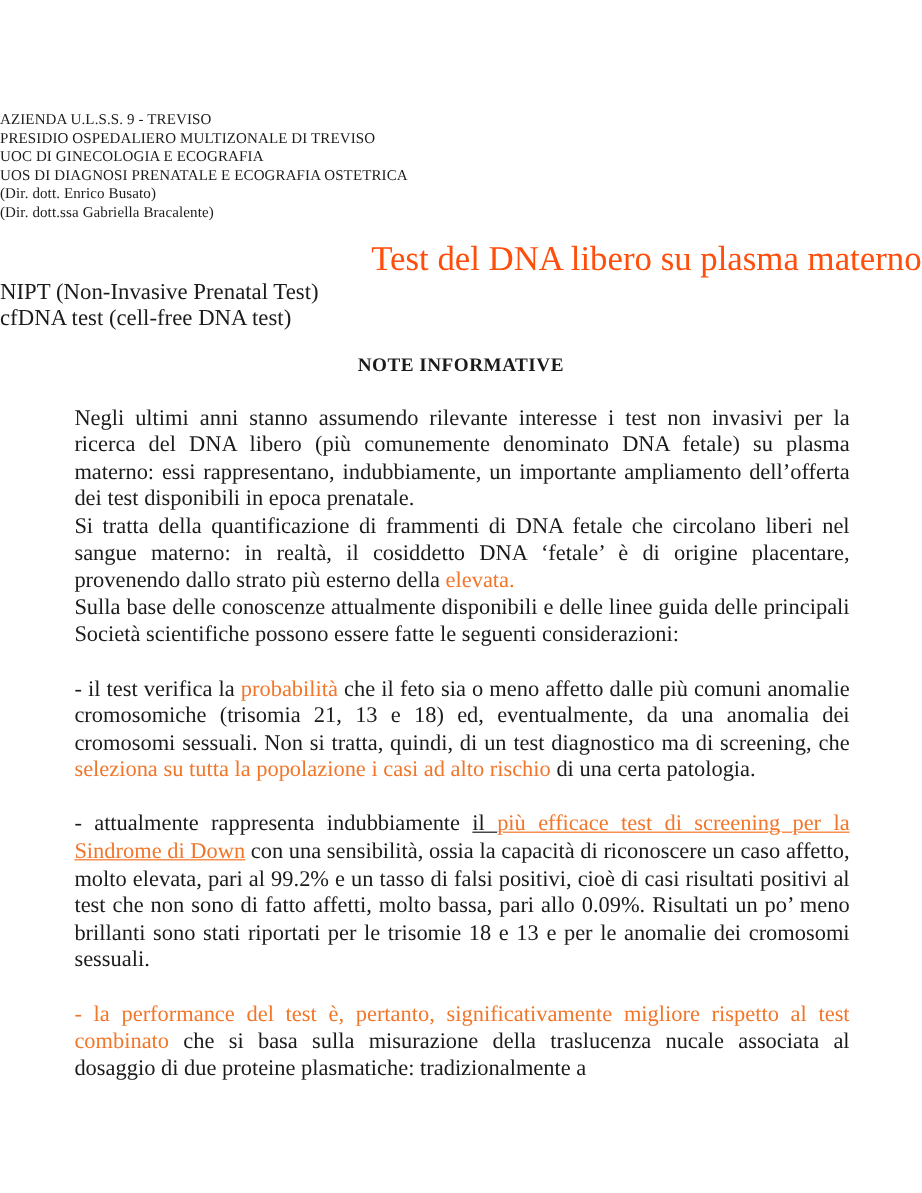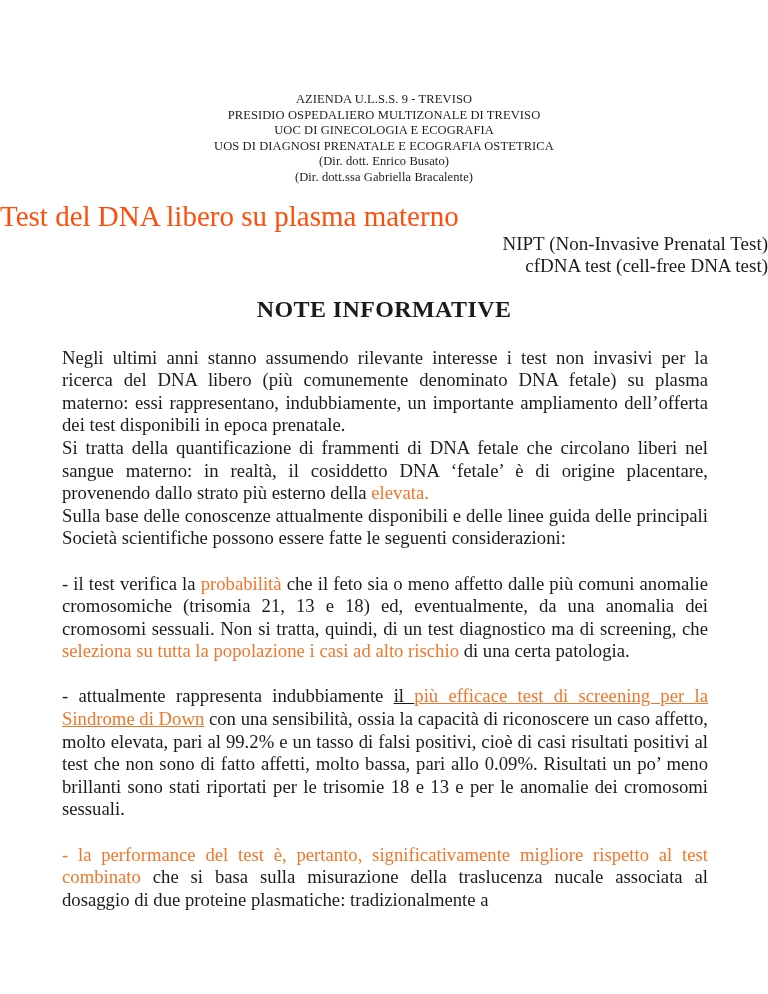--- a/index.html
+++ b/index.html
@@ -11,41 +11,41 @@
   }
   .page {
     position: relative;
     width: 768px;
     height: 994px;
     background: var(--page-bg, #ffffff);
     overflow: hidden;
   }
   .letterhead {
     padding-top: 92px;
-    text-align: center;
+    text-align: left;
     font-size: 12.5px;
     line-height: 15.6px;
     letter-spacing: 0.1px;
   }
   .doc-title {
     margin: 14px 0 0 0;
-    text-align: left;
+    text-align: right;
     font-size: 29px;
     font-weight: normal;
     color: var(--title-orange, #FF4E0C);
   }
   .subtitle {
-    text-align: right;
+    text-align: left;
     font-size: 19px;
     line-height: 22.5px;
   }
   .section-heading {
     margin: 18px 0 0 0;
     text-align: center;
-    font-size: 24px;
+    font-size: 16px;
     font-weight: bold;
     letter-spacing: 0.4px;
   }
   .bodytext {
     margin: 24px 60px 0 62px;
     font-size: 18.7px;
     line-height: 22.6px;
     text-align: justify;
   }
   .para { margin: 0; }

